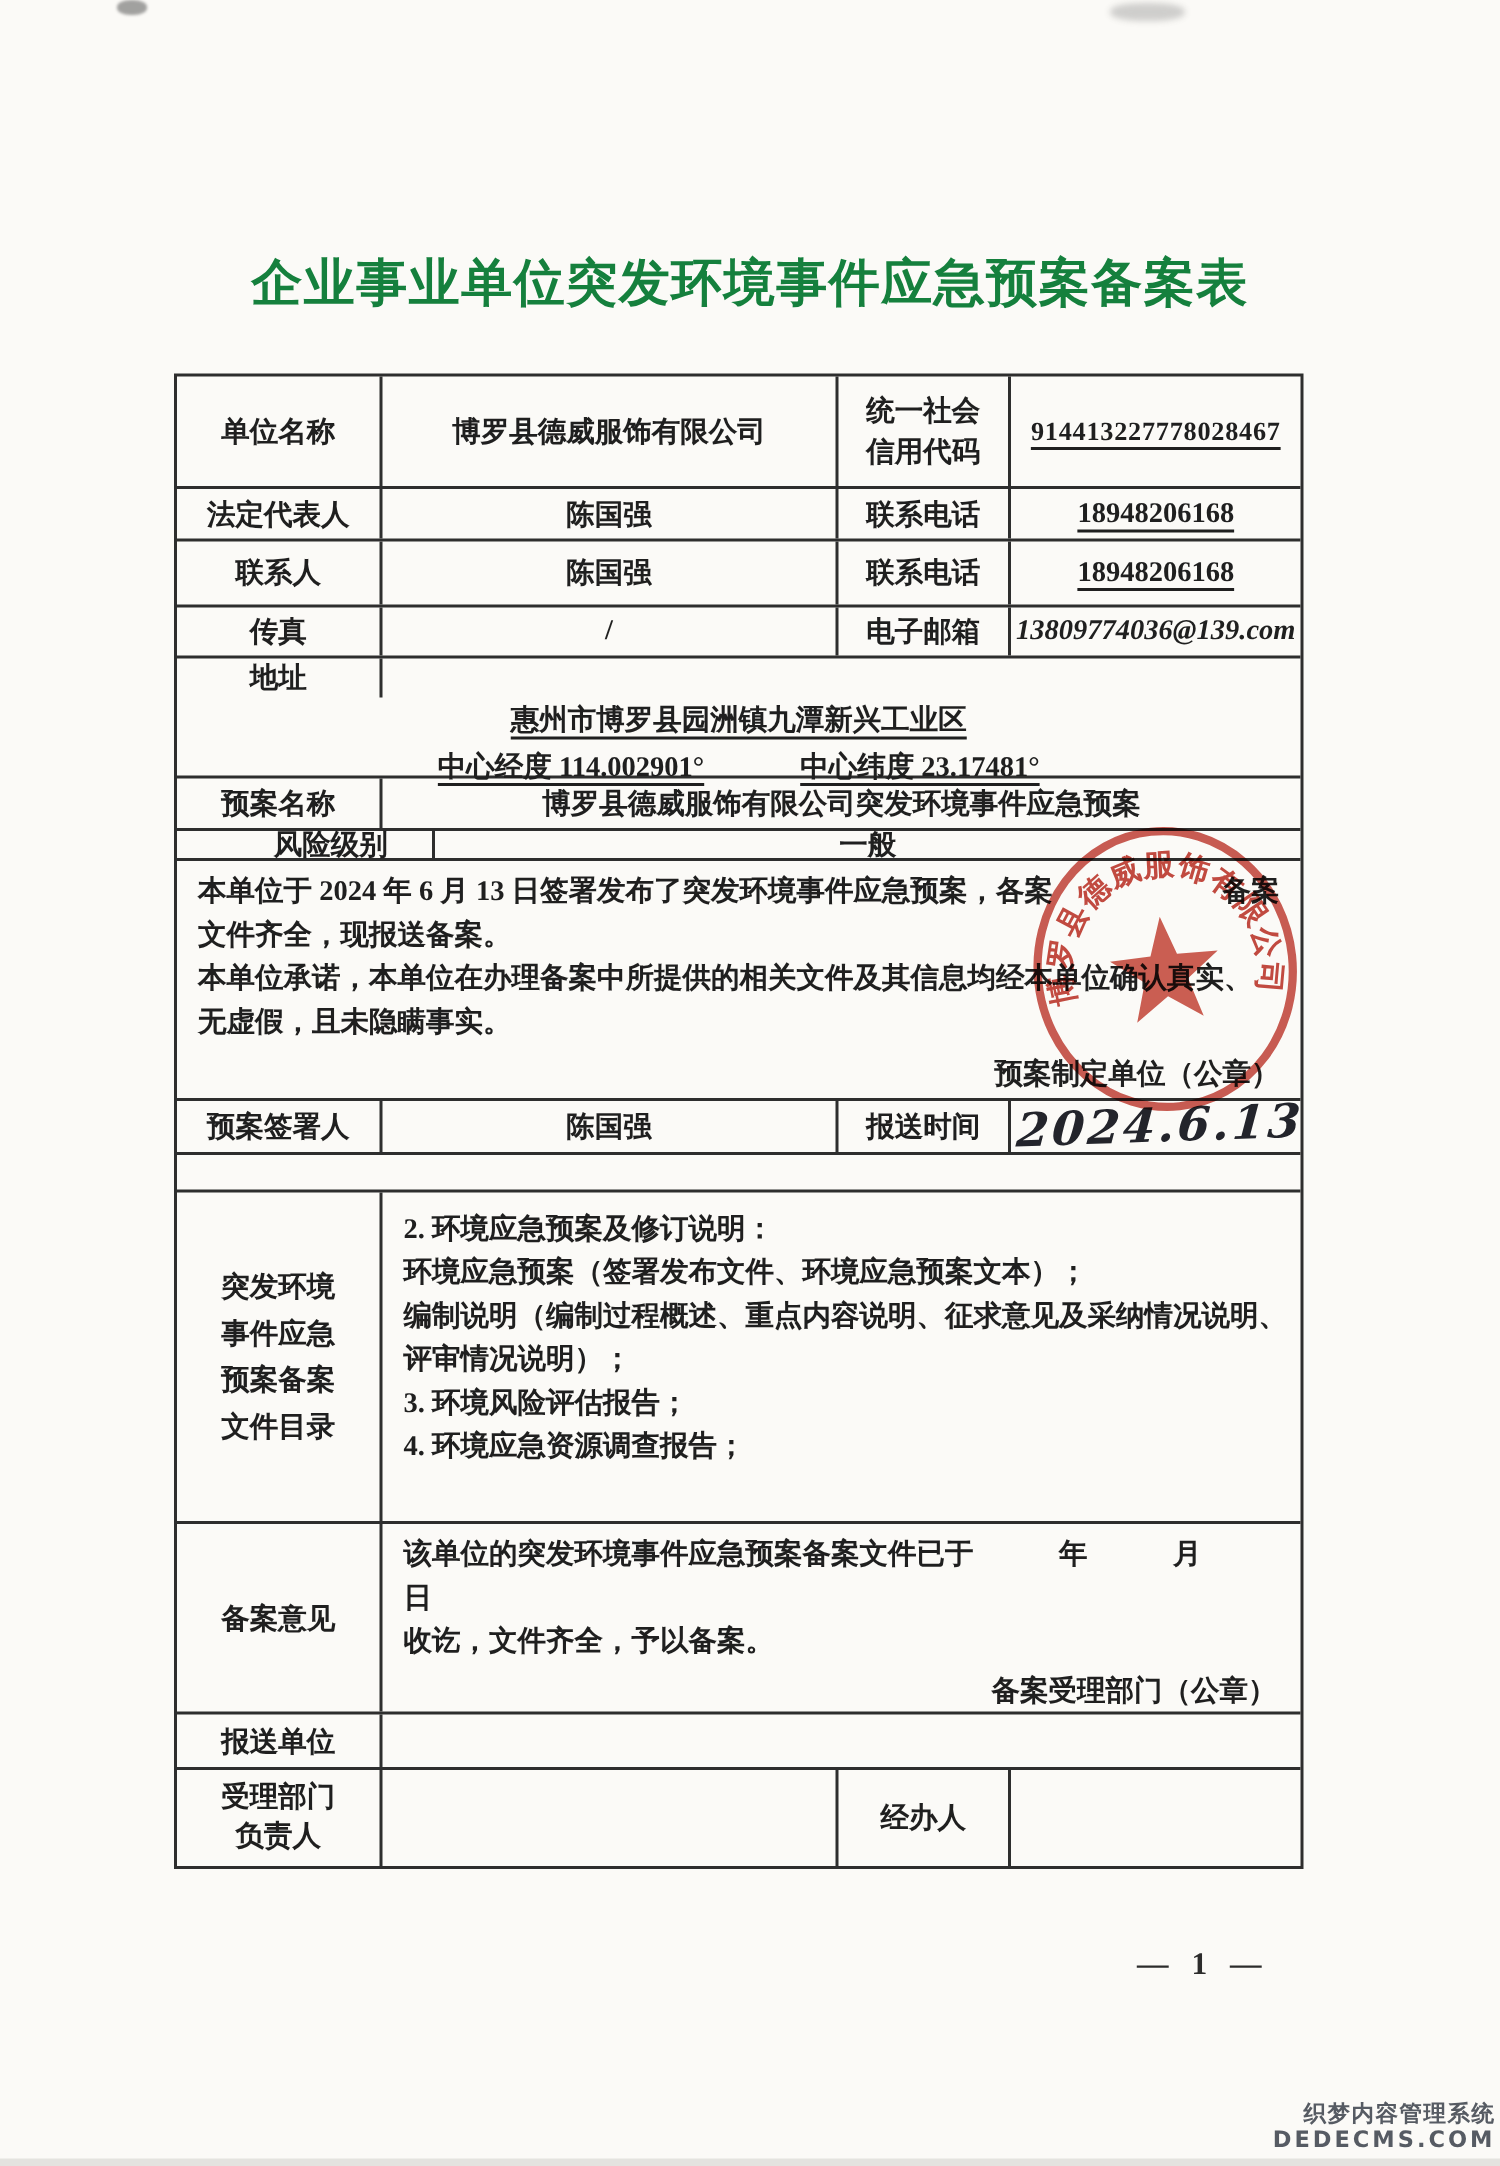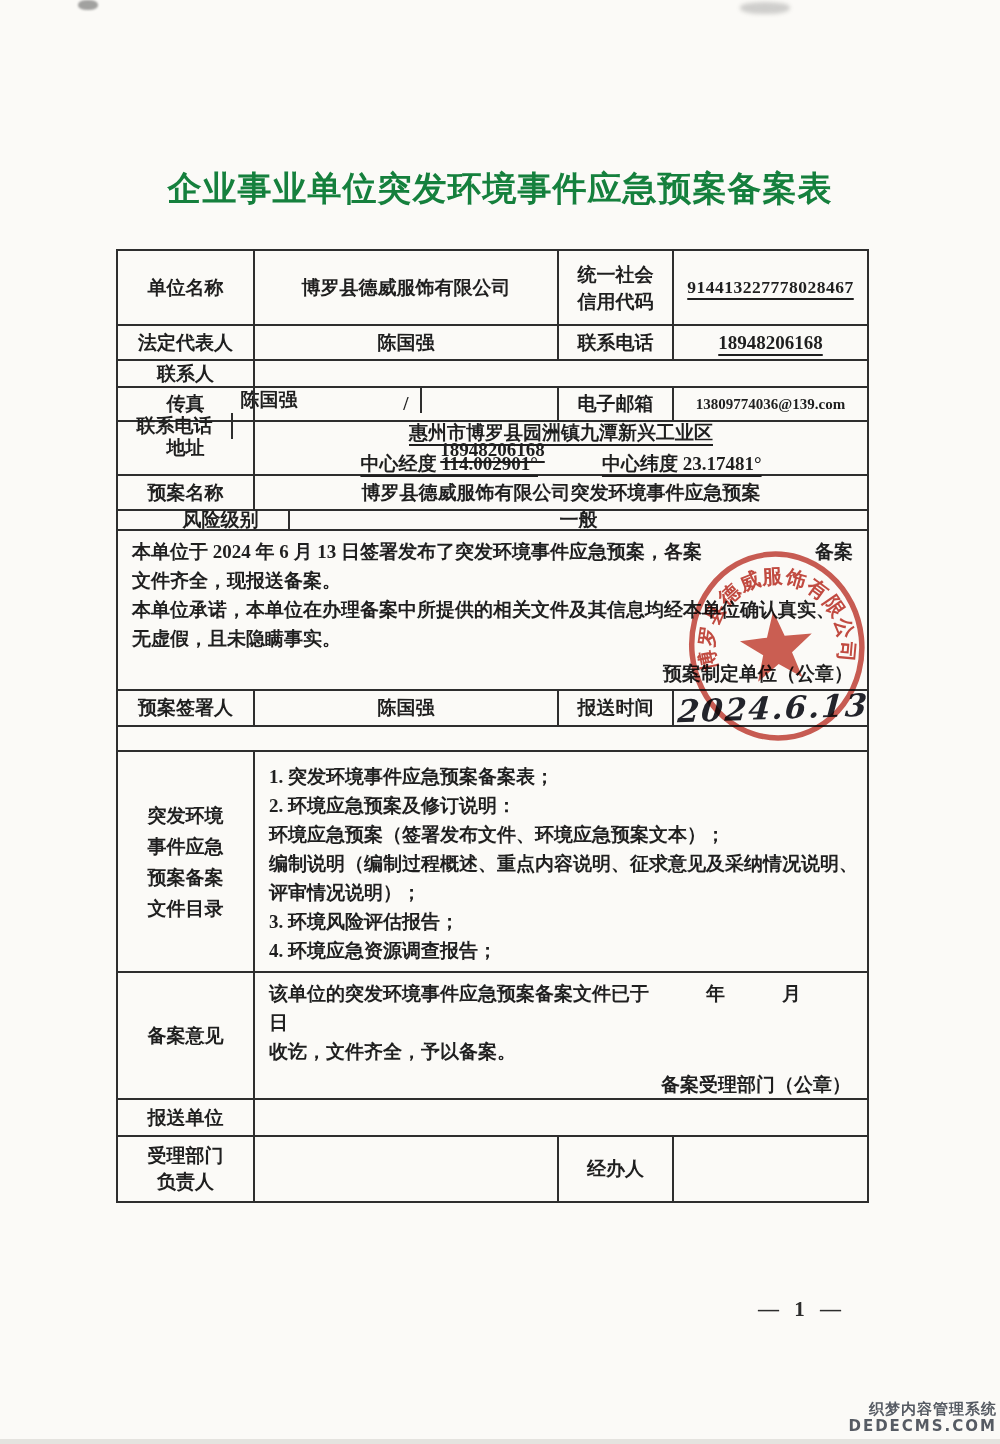--- a/index.html
+++ b/index.html
@@ -19,27 +19,27 @@
   .row{display:flex;border-bottom:2px solid #2e2e2e;box-sizing:border-box;}
   .row:last-child{border-bottom:none;}
   .c{border-right:2px solid #2e2e2e;box-sizing:border-box;display:flex;align-items:center;
      justify-content:center;text-align:center;overflow:visible;}
   .c:last-child{border-right:none;}
   .w1{width:137px;flex:none;}
   .w2{width:304px;flex:none;}
   .w3{width:115px;flex:none;}
   .w4{flex:1;}
   .wr{flex:1;}
-  .r1{height:75px;} .r2{height:35px;} .r3{height:27px;flex-direction:column;} .r4{height:34px;} .r5{height:54px;}
+  .r1{height:75px;} .r2{height:35px;} .r3{height:44px;} .r4{height:34px;} .r5{height:80px;flex-direction:column;}
   .r6{height:35px;} .r7{height:20px;padding-left:35px;} .r8{height:160px;justify-content:center;} .r9{height:36px;} .r10{height:25px;}
   .r11{height:221px;} .r12{height:127px;} .r13{height:41px;} .r14{height:37px;} .r15{height:64px;}
   .col{flex-direction:column;line-height:27px;}
   .u{text-decoration:underline;text-decoration-thickness:1.5px;text-underline-offset:5px;}
   .code{font-size:17.5px;letter-spacing:.5px;}
-  .email{font-size:15px;font-weight:700;}
+  .email{font-size:19px;font-weight:700;font-style:italic;}
   .addr{flex-direction:column;line-height:31px;justify-content:center;}
   .coordgap{display:inline-block;width:64px;}
   
   .decl{flex:1;display:block;text-align:left;padding:6px 14px 0;line-height:29px;border-right:none;}
   .spread{display:flex;justify-content:space-between;}
   .caption{text-align:right;margin-top:6px;}
   
   .dirlab{flex-direction:column;line-height:31px;}
   .dir{flex:1;display:block;text-align:left;padding:10px 8px 0 14px;line-height:29px;overflow:hidden;}
   
@@ -160,21 +160,20 @@
     </div>
 
     <div class="row r11">
       <div class="c w1 dirlab">
         <span>突发环境</span>
         <span>事件应急</span>
         <span>预案备案</span>
         <span>文件目录</span>
       </div>
       <div class="c dir">
-        <div>1. 突发环境事件应急预案备案表；</div>
         <div>2. 环境应急预案及修订说明：</div>
         <div>环境应急预案（签署发布文件、环境应急预案文本）；</div>
         <div>编制说明（编制过程概述、重点内容说明、征求意见及采纳情况说明、</div>
         <div>评审情况说明）；</div>
         <div>3. 环境风险评估报告；</div>
         <div>4. 环境应急资源调查报告；</div>
       </div>
     </div>
 
     <div class="row r12">

